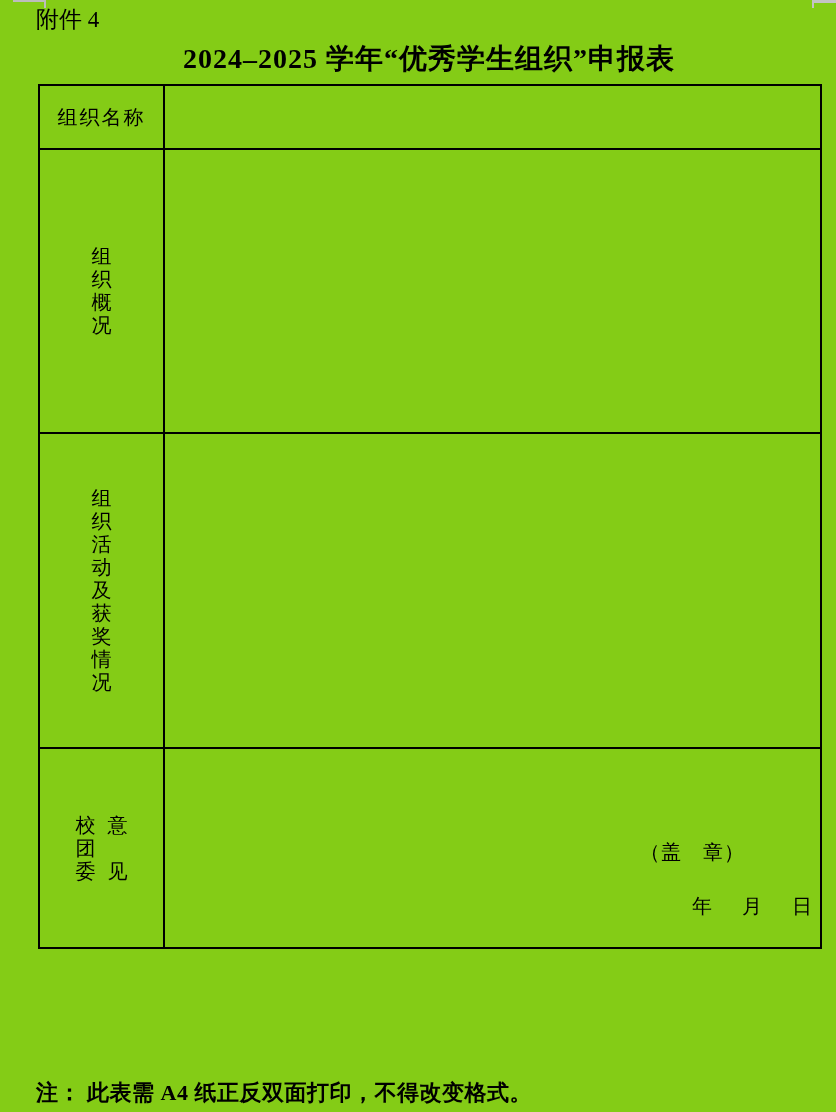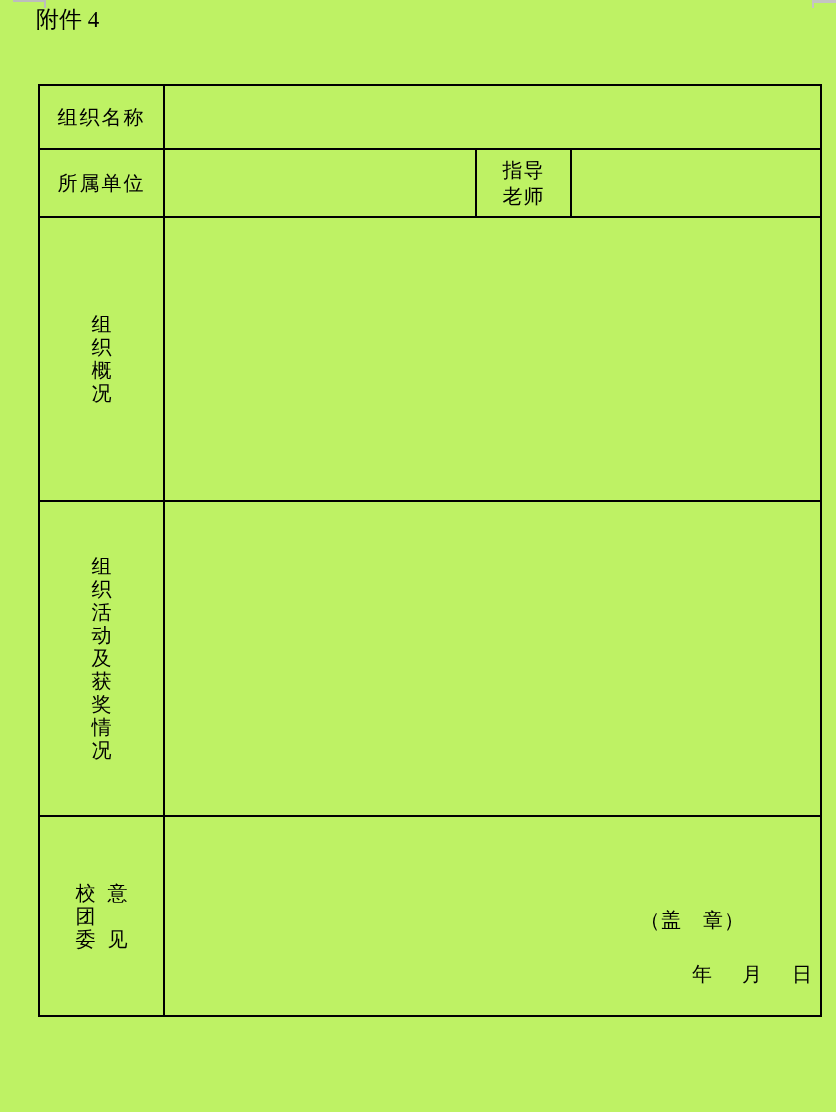--- a/index.html
+++ b/index.html
@@ -4,21 +4,21 @@
 <style>
   html,body{margin:0;padding:0;}
   body{
     width:836px;height:1112px;
     background:#ffffff;
     font-family:"Liberation Serif","DejaVu Serif",serif;
     color:#000;
     position:relative;
     overflow:hidden;
   }
-  .page{position:absolute;inset:0;width:836px;height:1112px;background:#bef264;}
+  .page{position:absolute;inset:0;width:836px;height:1112px;background:#84cc16;}
 
   
   .artifact-tl{position:absolute;left:13px;top:0;width:31px;height:6px;
     border-top:2px solid #bdbdbd;border-right:2px solid #bdbdbd;}
   .artifact-tr{position:absolute;right:0;top:0;width:22px;height:5px;
     border-top:3px solid #c4c4c4;border-left:2px solid #c4c4c4;}
 
   .attachment{
     position:absolute;left:36px;top:6px;
     font-size:23px;line-height:1.2;
@@ -28,21 +28,21 @@
     text-align:center;font-weight:bold;font-size:28px;line-height:1.2;
     letter-spacing:1px;
   }
 
   table.form{
     position:absolute;left:38px;top:84px;
     width:782px;border-collapse:collapse;table-layout:fixed;
   }
   table.form td{
     border:2px solid #000;
-    padding:7px;
+    padding:16px;
     vertical-align:middle;
     font-size:20px;
   }
   .h-label{
     text-align:center;letter-spacing:2px;
   }
   .label-top{vertical-align:top;}
   .label-top .h-label{padding-top:8px;}
   .two-line{
     text-align:center;line-height:26px;letter-spacing:1px;
@@ -75,41 +75,33 @@
 </head>
 <body>
 
 <div class="page">
 
   <div class="artifact-tl"></div>
   <div class="artifact-tr"></div>
 
   <div class="attachment">附件 4</div>
 
+  <div class="doc-title">2024–2025 学年“优秀学生组织”申报表</div>
 
   <table class="form">
     <colgroup>
       <col style="width:125px">
       <col style="width:312px">
       <col style="width:95px">
       <col style="width:250px">
     </colgroup>
     <tbody>
       <tr style="height:64px">
         <td class="h-label">组织名称</td>
         <td colspan="3"></td>
-      </tr>
-      <tr style="height:65px">
-        <td class="h-label">所属单位</td>
-        <td></td>
-        <td class="two-line">
-          <div>指导</div>
-          <div>老师</div>
-        </td>
-        <td></td>
       </tr>
       <tr style="height:284px">
         <td>
           <div class="v-wrap">
             <div class="v-label">组
 织
 概
 况</div>
           </div>
         </td>
@@ -147,14 +139,15 @@
           <div class="date-row">
             <span>年</span>
             <span>月</span>
             <span>日</span>
           </div>
         </td>
       </tr>
     </tbody>
   </table>
 
+  <div class="note">注： 此表需 A4 纸正反双面打印，不得改变格式。</div>
 
 </div>
 
 </body></html>

